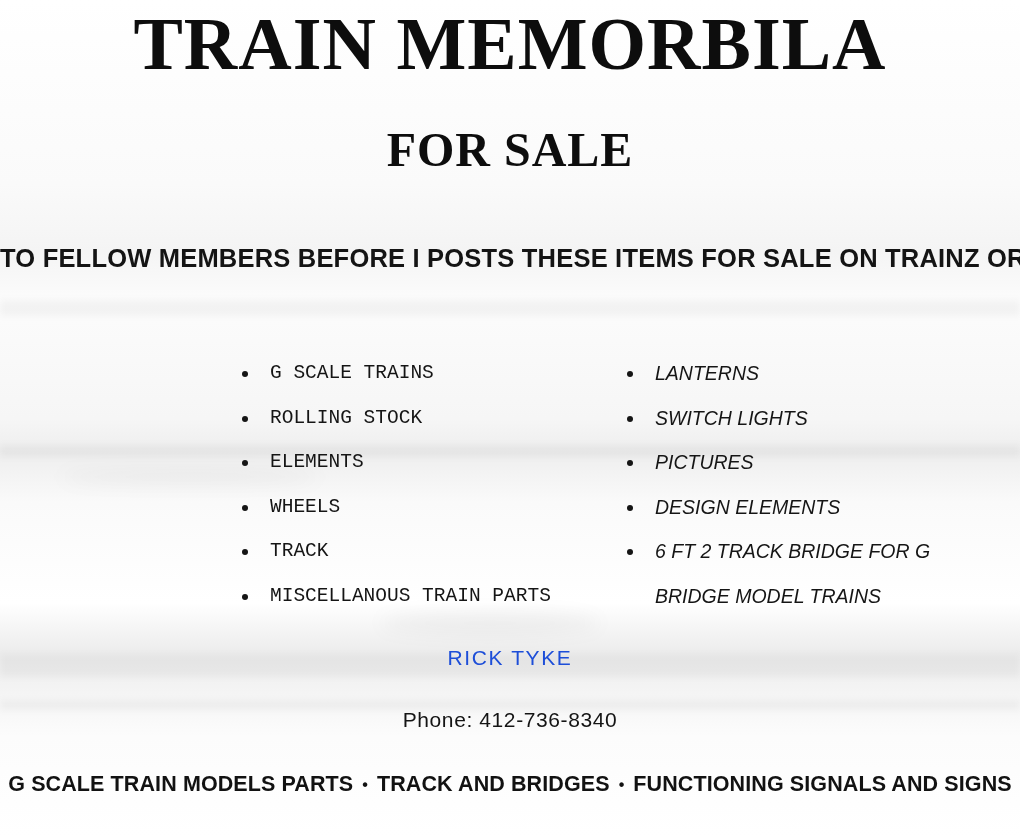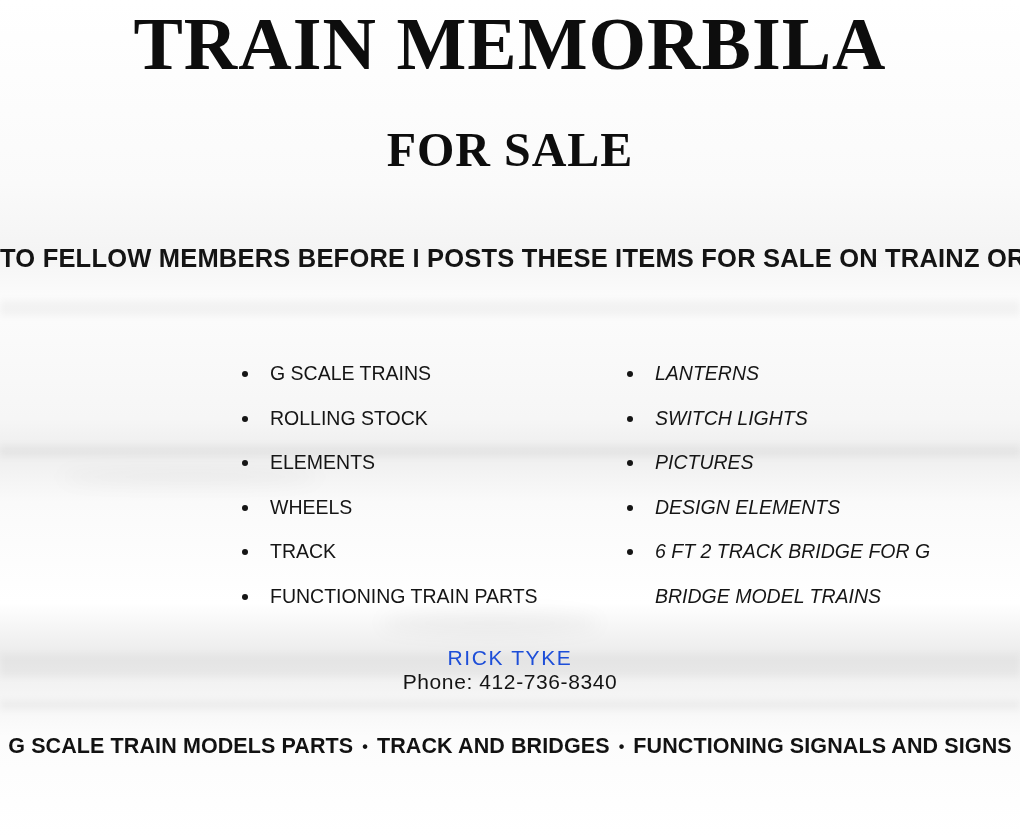--- a/index.html
+++ b/index.html
@@ -87,21 +87,21 @@
 
   .columns {
     margin-top: 78px;
     display: flex;
     justify-content: center;
     gap: 0px;
   }
   .col {
     width: 350px;
   }
-  .col-left { padding-left: 175px; }
+  .col-left { padding-left: 175px; font-family: Liberation Mono, monospace; }
   .col-right { padding-left: 35px; font-style: italic; }
 
   ul.items {
     list-style: none;
     margin: 0;
     padding: 0;
   }
   ul.items li {
     font-size: 19.5px;
     line-height: 44.5px;
@@ -125,20 +125,21 @@
   }
 
   .signature {
     margin-top: 28px;
     text-align: center;
     font-size: 21px;
     letter-spacing: 1.6px;
     color: #1d4ed8;
   }
   .phone {
+    margin-top: 38px;
     text-align: center;
     font-size: 21px;
     letter-spacing: 0.6px;
     color: #141414;
   }
   .footer {
     margin-top: 40px;
     text-align: center;
     font-size: 21.5px;
     font-weight: 600;
@@ -174,21 +175,21 @@
   <div class="subheading">TO FELLOW MEMBERS BEFORE I POSTS THESE ITEMS FOR SALE ON TRAINZ OR CRAIGSLIST</div>
 
   <div class="columns">
     <div class="col col-left">
       <ul class="items">
         <li class="bulleted">G SCALE TRAINS</li>
         <li class="bulleted">ROLLING STOCK</li>
         <li class="bulleted">ELEMENTS</li>
         <li class="bulleted">WHEELS</li>
         <li class="bulleted">TRACK</li>
-        <li class="bulleted">FUNCTIONING TRAIN PARTS</li>
+        <li class="bulleted">MISCELLANOUS TRAIN PARTS</li>
       </ul>
     </div>
     <div class="col col-right">
       <ul class="items">
         <li class="bulleted">LANTERNS</li>
         <li class="bulleted">SWITCH LIGHTS</li>
         <li class="bulleted">PICTURES</li>
         <li class="bulleted">DESIGN ELEMENTS</li>
         <li class="bulleted">6 FT 2 TRACK BRIDGE FOR G</li>
         <li class="continuation">BRIDGE MODEL TRAINS</li>

